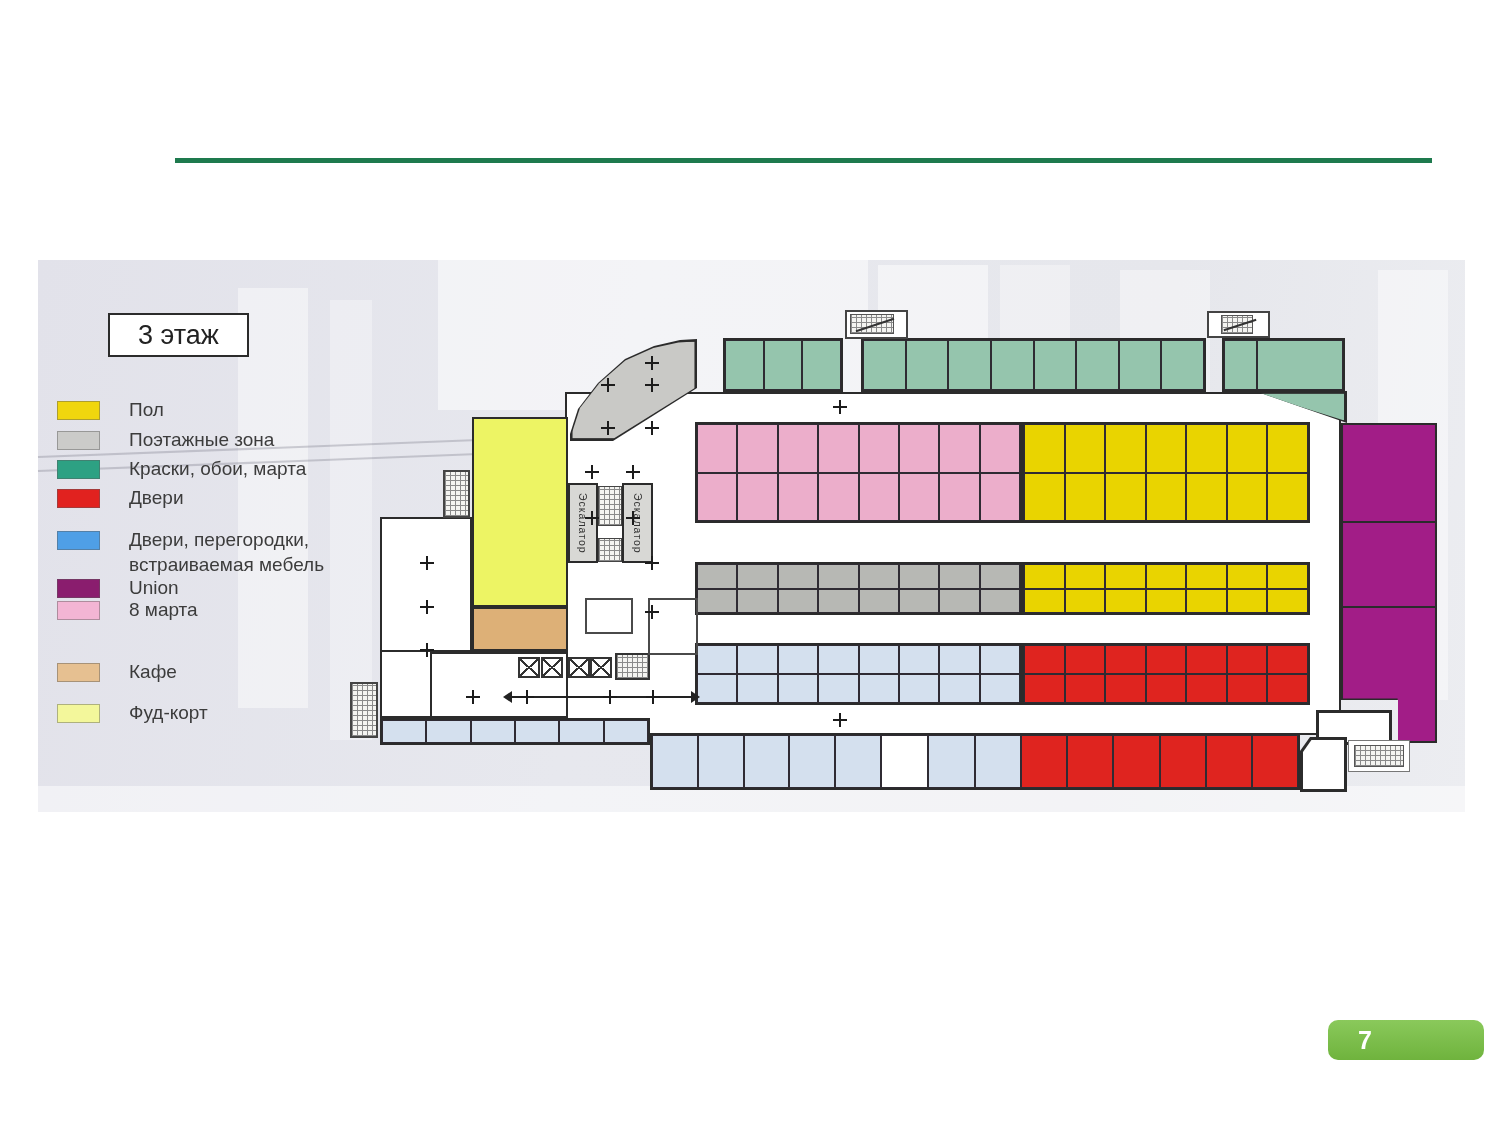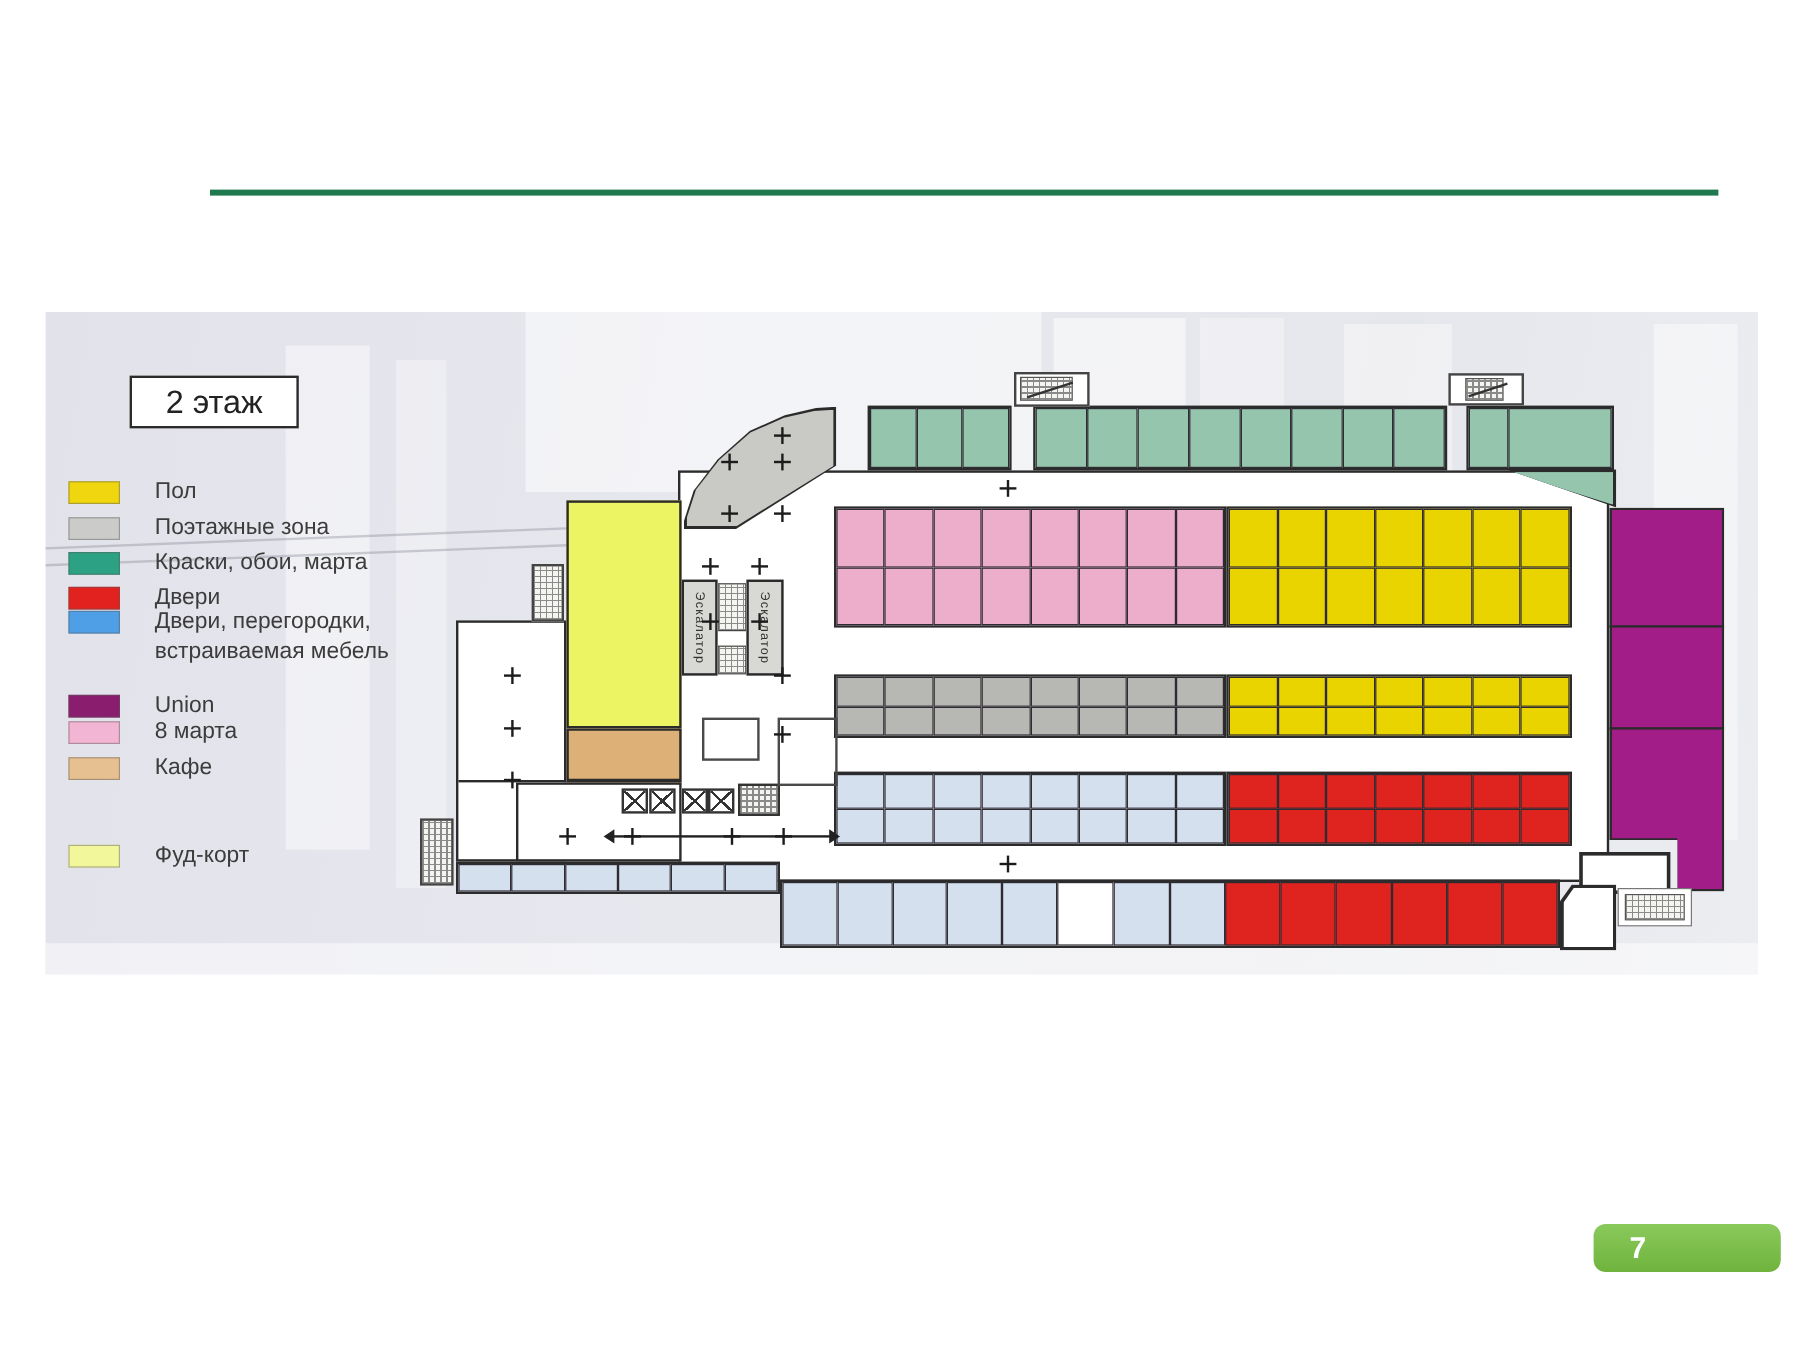--- a/index.html
+++ b/index.html
@@ -65,53 +65,53 @@
     <div class="wm" style="left:400px;top:0;width:430px;height:150px;background:rgba(255,255,255,.5);"></div>
     <div class="wm" style="left:840px;top:5px;width:110px;height:260px;background:rgba(255,255,255,.5);"></div>
     <div class="wm" style="left:962px;top:5px;width:70px;height:500px;background:rgba(255,255,255,.35);"></div>
     <div class="wm" style="left:1082px;top:10px;width:90px;height:300px;background:rgba(255,255,255,.4);"></div>
     <div class="wm" style="left:1340px;top:10px;width:70px;height:430px;"></div>
     <div class="wm" style="left:0;bottom:0;width:100%;height:26px;background:rgba(255,255,255,.5);"></div>
     <div class="wline" style="left:0;top:196px;width:600px;"></div>
     <div class="wline" style="left:0;top:210px;width:600px;"></div>
 
     <div class="floor-label">
-      <span>2 этаж</span>
+      <span>3 этаж</span>
     </div>
 
     <div>
       <div class="lg" style="top:138px">
         <span class="sw" style="background: rgb(240, 214, 14);"></span>
         <span class="lt">Пол</span>
         </div>
       <div class="lg" style="top:168px">
         <span class="sw" style="background: rgb(203, 203, 201);"></span>
         <span class="lt">Поэтажные зона</span>
         </div>
       <div class="lg" style="top:197px">
         <span class="sw" style="background: rgb(45, 161, 131);"></span>
         <span class="lt">Краски, обои, марта</span>
         </div>
       <div class="lg" style="top:226px">
         <span class="sw" style="background: rgb(225, 34, 31);"></span>
         <span class="lt">Двери</span>
         </div>
-      <div class="lg" style="top:246px">
+      <div class="lg" style="top:268px">
         <span class="sw" style="background: rgb(79, 159, 230);"></span>
         <span class="lt wrap">Двери, перегородки, встраиваемая мебель</span>
         </div>
       <div class="lg" style="top:316px">
         <span class="sw" style="background: rgb(138, 29, 110);"></span>
         <span class="lt">Union</span>
         </div>
       <div class="lg" style="top:338px">
         <span class="sw" style="background: rgb(243, 181, 212);"></span>
         <span class="lt">8 марта</span>
         </div>
-      <div class="lg" style="top:368px">
+      <div class="lg" style="top:400px">
         <span class="sw" style="background: rgb(230, 192, 145);"></span>
         <span class="lt">Кафе</span>
         </div>
       <div class="lg" style="top:441px">
         <span class="sw" style="background: rgb(243, 247, 155);"></span>
         <span class="lt">Фуд-корт</span>
         </div>
     </div>
 
     <div>

